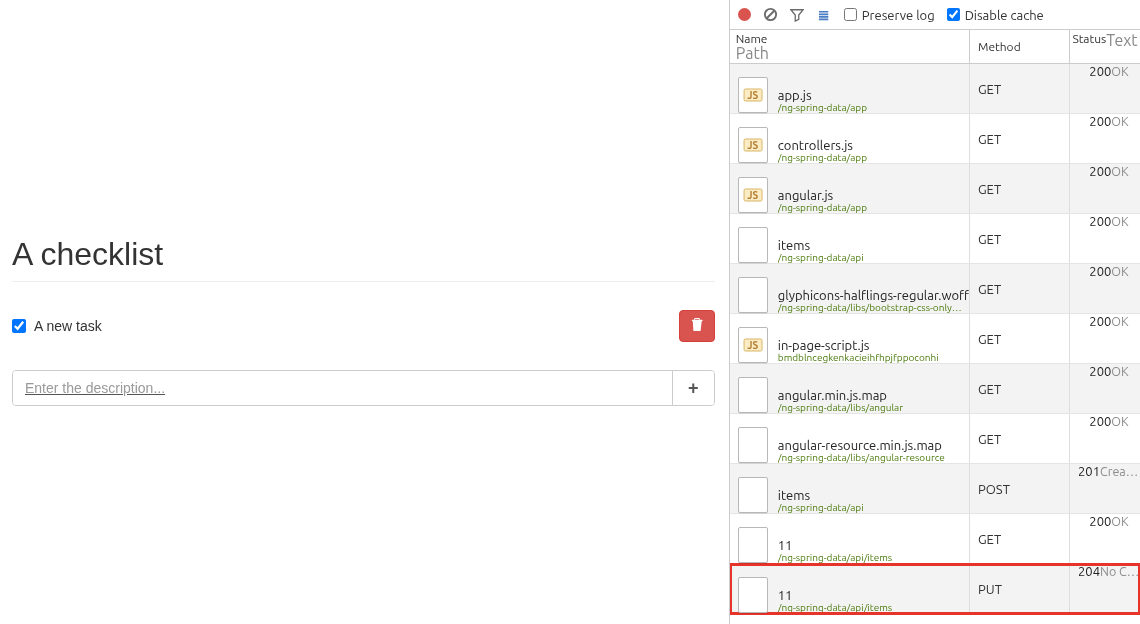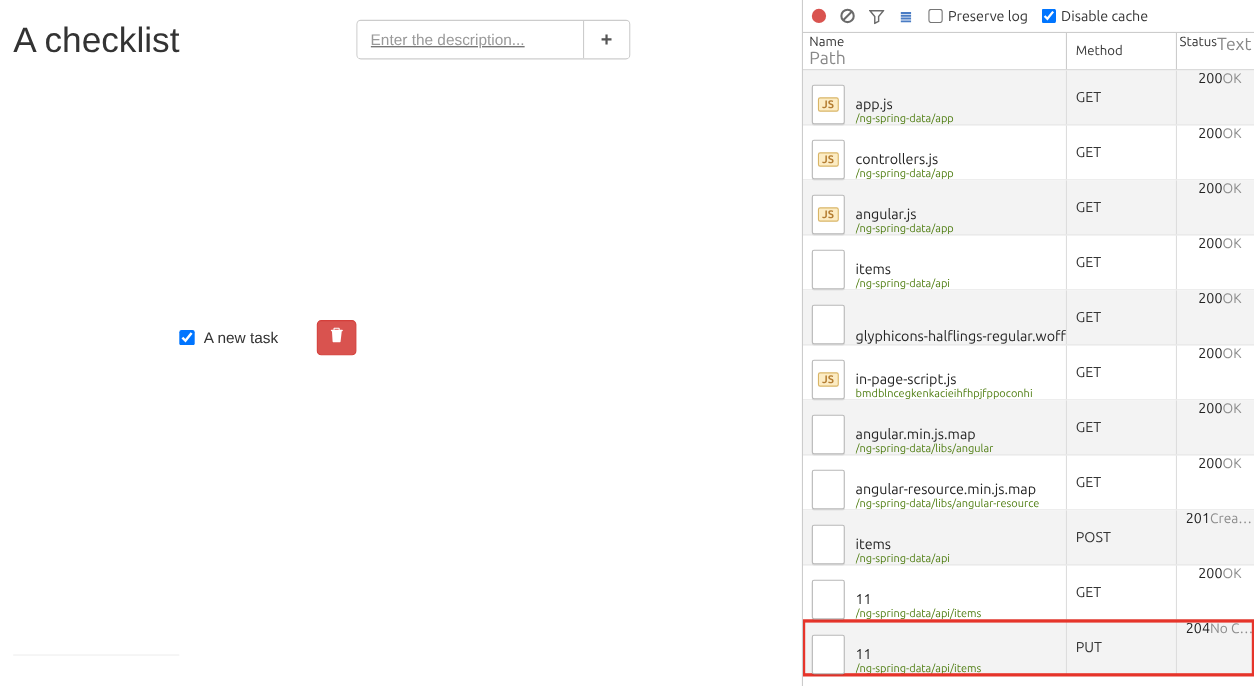--- a/index.html
+++ b/index.html
@@ -11,21 +11,22 @@
     display: flex;
     background: #fff;
     color: #333;
   }
   
   .app-pane {
     width: 772px;
     padding: 18px 14px 0 12px;
     border-right: 1px solid #ccc;
     display: flex;
-    flex-direction: row;
+    flex-direction: column;
+    justify-content: center;
   }
   .app-title {
     font-size: 32px;
     font-weight: 500;
     color: #333;
     padding-bottom: 8px;
     margin-bottom: 28px;
     border-bottom: 1px solid #eee;
   }
   .task-row {
@@ -313,20 +314,21 @@
     <div class="cell-status">
       <span class="status-code">200</span>
       <span class="status-text">OK</span>
     </div>
       </div>
       <div class="dt-row alt">
     <div class="cell-name">
       <div class="file-icon "></div>
       <div class="name-block">
         <div class="name-line">glyphicons-halflings-regular.woff</div>
+        <div class="path-line">/ng-spring-data/libs/bootstrap-css-only…</div>
       </div>
     </div>
     <div class="cell-method">
       <span>GET</span>
     </div>
     <div class="cell-status">
       <span class="status-code">200</span>
       <span class="status-text">OK</span>
     </div>
       </div>

